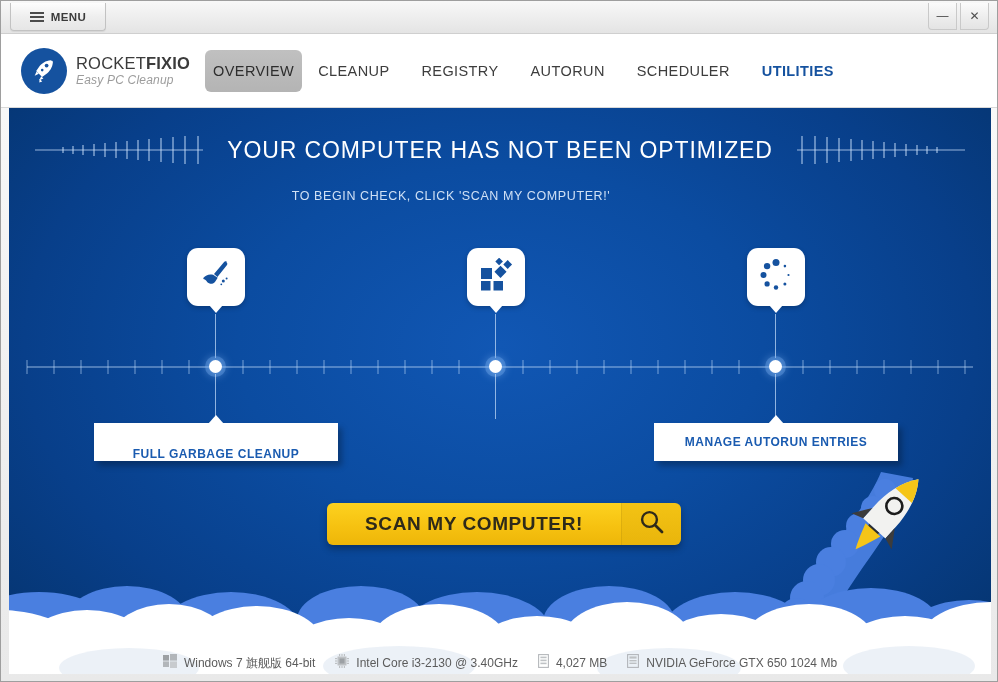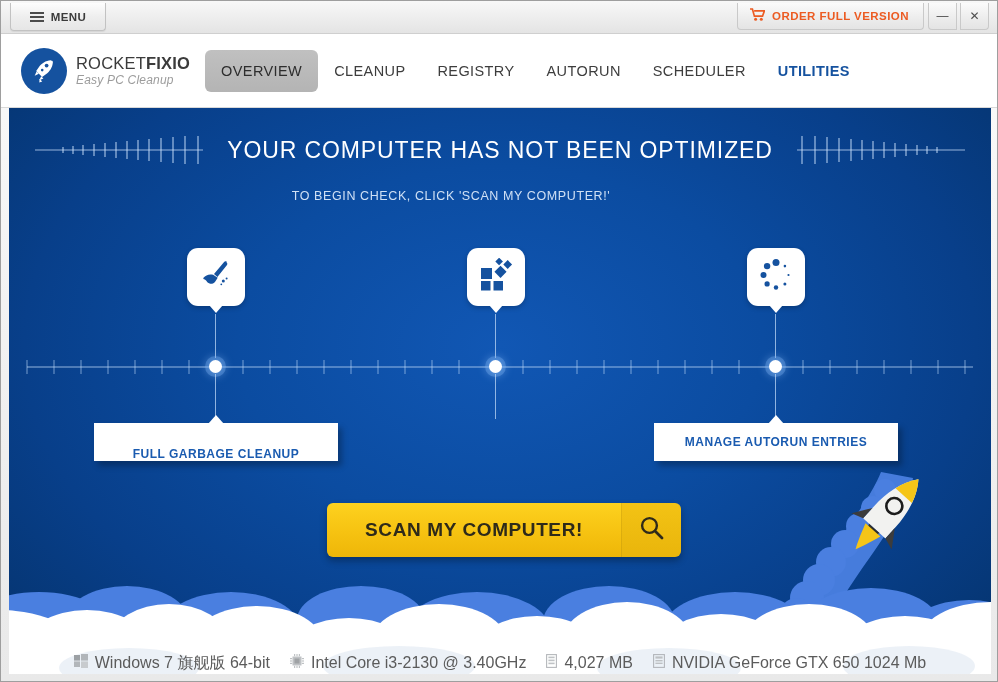--- a/index.html
+++ b/index.html
@@ -96,21 +96,21 @@
   }
 
   .tabs { display: flex; align-items: center; margin-left: 15px; }
   .tab {
     font-size: 14.5px; color: #3d3d3d; letter-spacing: .4px;
     padding: 12px 16px; cursor: pointer; white-space: nowrap;
   }
   .tab.active {
     background: linear-gradient(180deg,#c0c0c0 0%,#b4b4b4 100%);
     border-radius: 6px; color: #2d2d2d;
-    padding: 13px 16px;
+    padding: 13px 8px;
   }
   .tab.hover { color: #15529f; font-weight: bold; }
 
   
   .stage {
     position: absolute; left: 8px; top: 107px;
     width: 982px; height: 566px;
     background:
       radial-gradient(ellipse 820px 560px at 50% 42%,
         #1157b4 0%, #0b4ca1 32%, #083f8a 58%, #05346f 80%, #042c60 100%);
@@ -179,21 +179,21 @@
     border-bottom: 9px solid #ffffff;
   }
   .card-label {
     font-size: 12px; font-weight: bold; color: #1a5bb0; letter-spacing: .5px;
     white-space: nowrap;
   }
 
   
   .scan-wrap {
     position: absolute; left: 318px; top: 395px;
-    width: 354px; height: 54px;
+    width: 354px; height: 42px;
     border-radius: 6px; overflow: hidden;
     display: flex; cursor: pointer;
     box-shadow: 0 4px 7px rgba(0,0,0,.3);
   }
   .scan-main {
     flex: 1; background: linear-gradient(180deg,#fdd21f 0%,#f6c211 55%,#eeb608 100%);
     display: flex; align-items: center; justify-content: center;
   }
   .scan-label {
     font-size: 19px; font-weight: bold; color: #2e2a1a; letter-spacing: .6px;
@@ -211,49 +211,39 @@
   
   .statusbar {
     position: absolute; left: 8px; bottom: 1px;
     width: 982px; height: 34px;
     display: flex; align-items: center; justify-content: center;
     gap: 20px;
   }
   .stat {
     display: flex; align-items: center; gap: 7px;
   }
-  .stat-text { font-size: 16px; color: #5b5b5b; white-space: nowrap; }
+  .stat-text { font-size: 12px; color: #5b5b5b; white-space: nowrap; }
   .stat-ico { opacity: .85; }
 </style>
 </head>
 <body>
 
 <div class="window">
 
   <div class="titlebar">
 
     <div class="menu-btn">
       <span class="hamburger">
         <i></i>
           <i></i>
           <i></i>
       </span>
       <span class="menu-label">MENU</span>
     </div>
 
-    <div class="order-btn">
-      <span>
-        <svg width="15" height="13" viewBox="0 0 15 13">
-          <path d="M0 1h2.4l2 7.2h8.1l1.9-5.4H4.1" fill="none" stroke="#ec5b22" stroke-width="1.7"></path>
-          <circle cx="5.6" cy="11.2" r="1.5" fill="#ec5b22"></circle>
-          <circle cx="11.3" cy="11.2" r="1.5" fill="#ec5b22"></circle>
-        </svg>
-      </span>
-      <span class="order-label">ORDER FULL VERSION</span>
-    </div>
 
     <div class="win-ctl win-min">
       <span>—</span>
     </div>
     <div class="win-ctl win-close">
       <span>✕</span>
     </div>
   </div>
 
   <div class="navbar">

